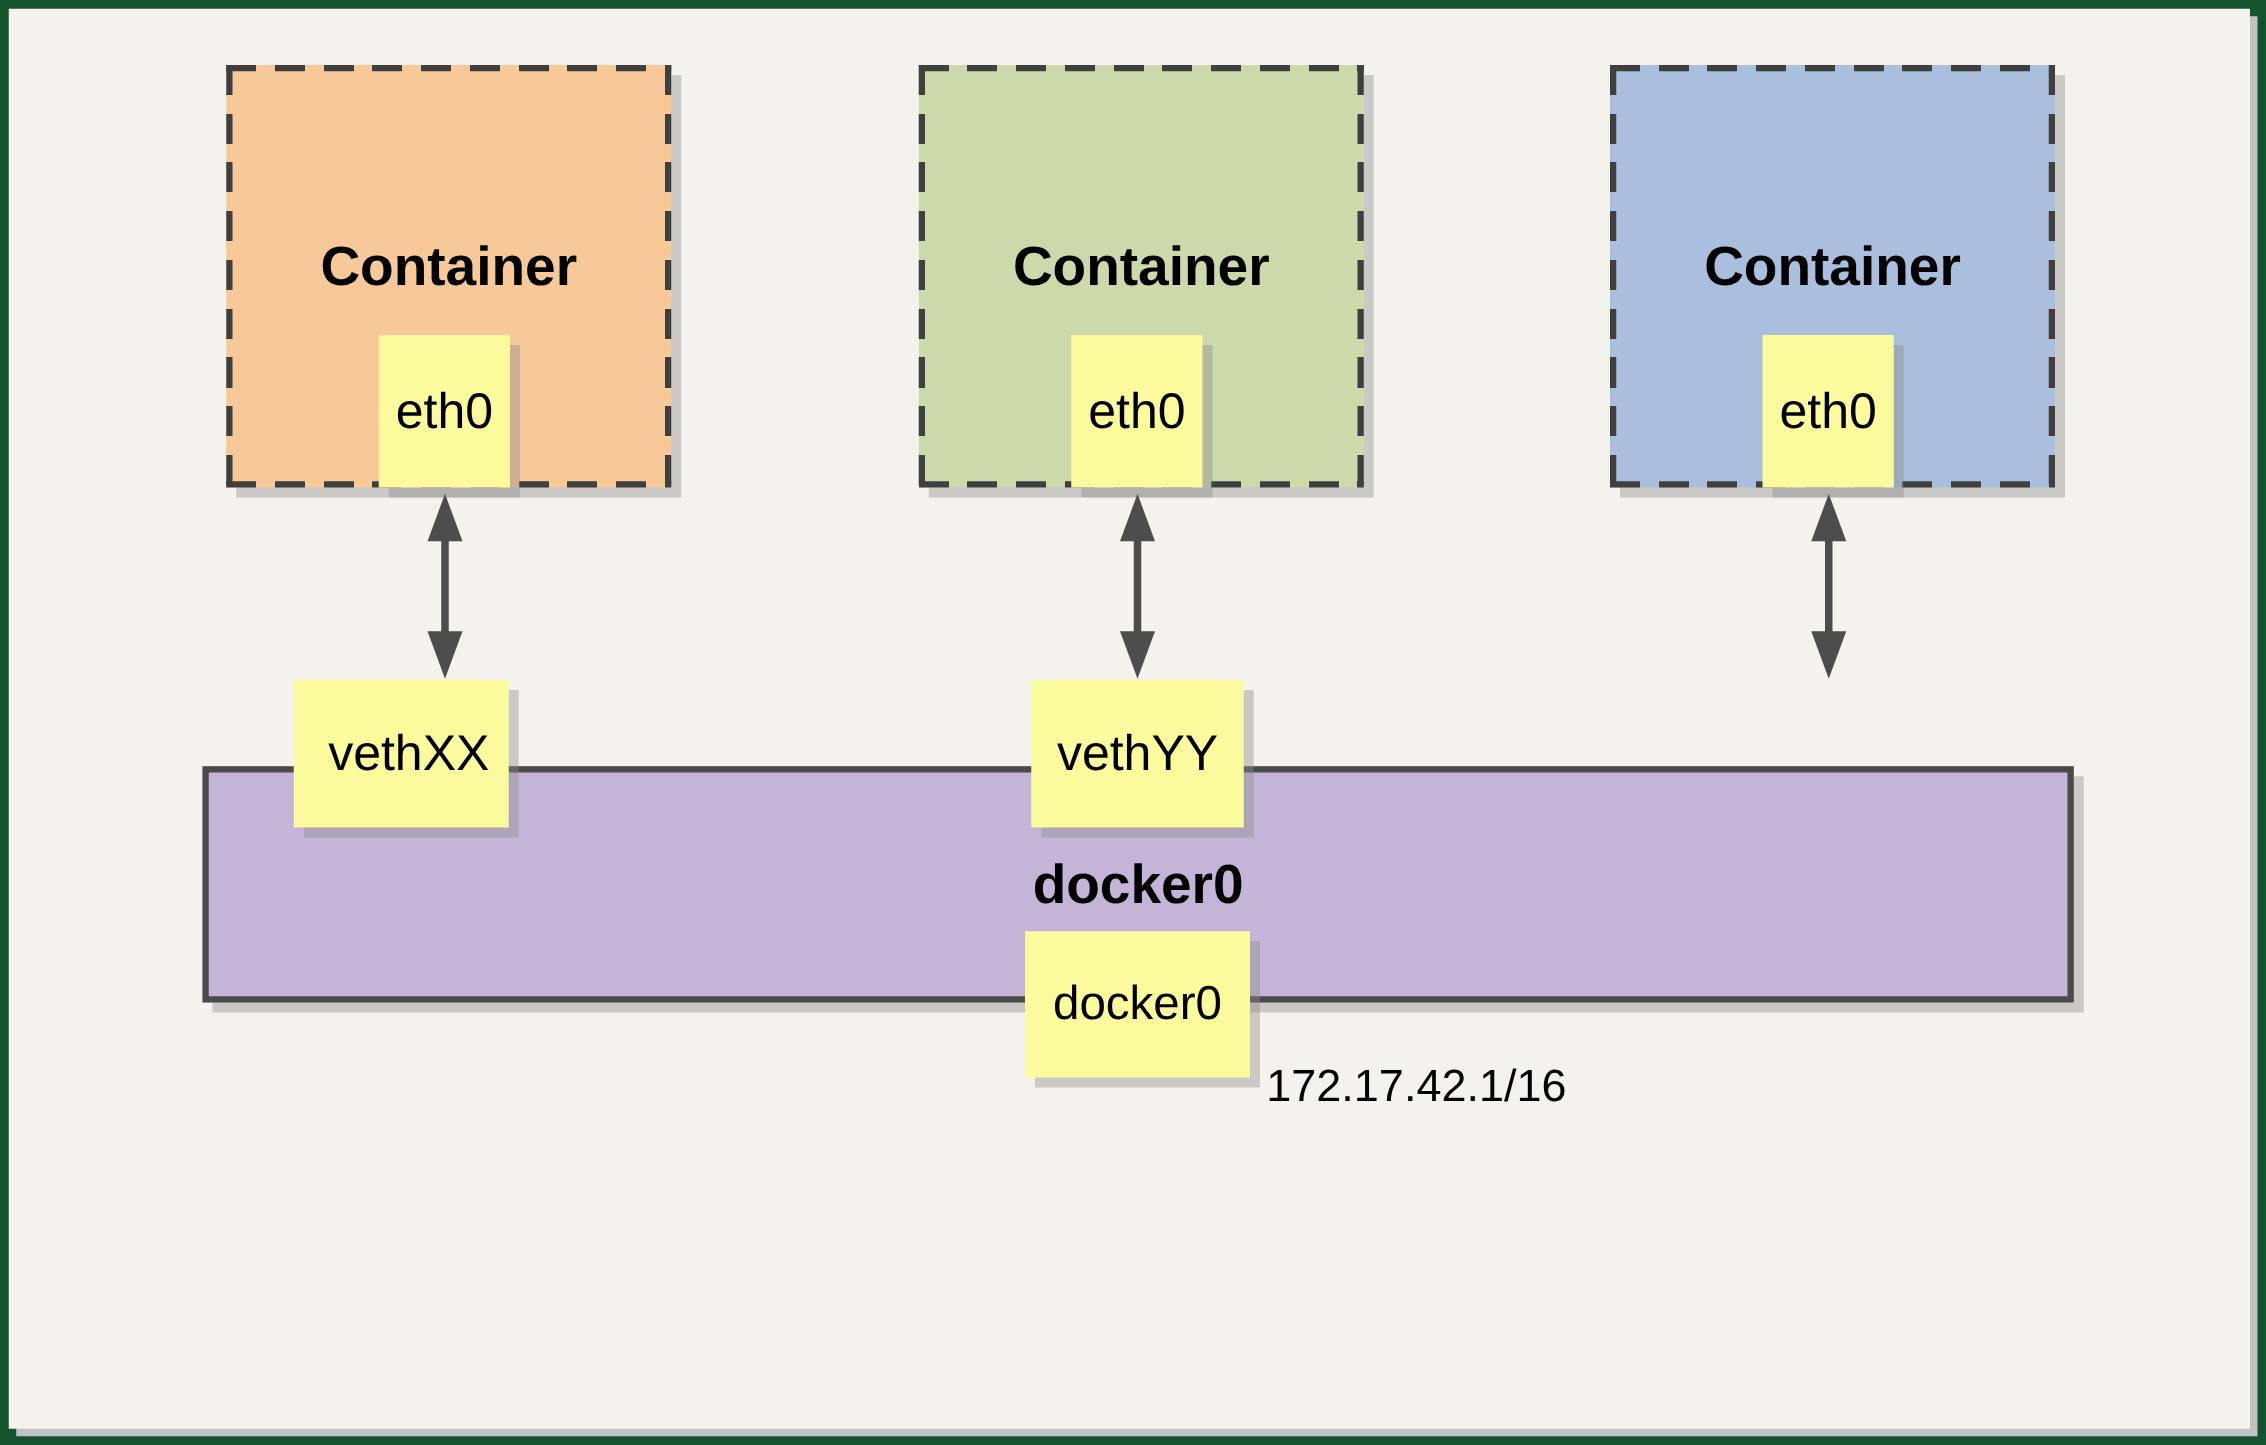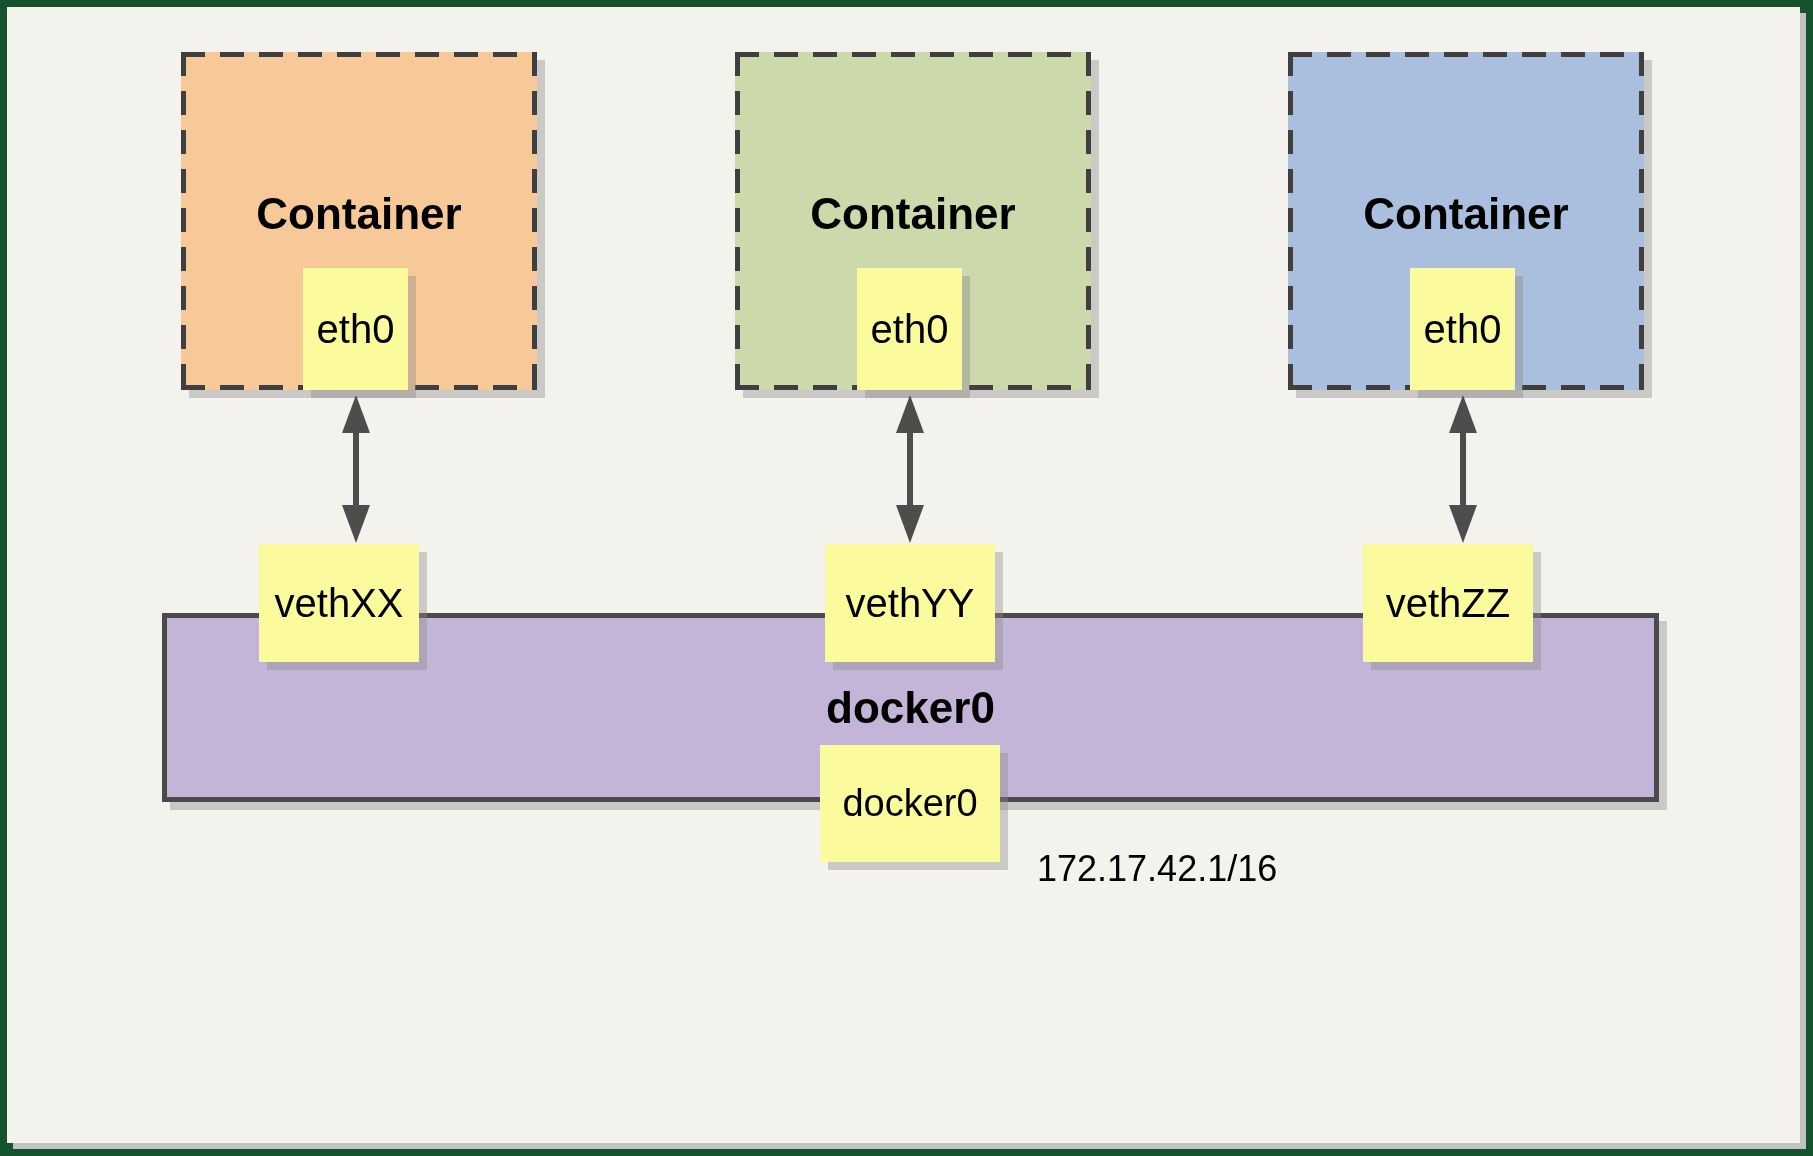--- a/index.html
+++ b/index.html
@@ -43,21 +43,21 @@
   
   .note{
     position:absolute;
     background:#FBFB9E;
     box-shadow:8px 8px 0 0 rgba(140,140,140,0.40);
     display:flex;align-items:center;justify-content:center;
     font-size:40px;
   }
   .eth-note{left:122px;top:216px;width:105px;height:122px;}
   .veth-note{top:537px;height:118px;}
-  .vx{left:252px;width:160px;}
+  .vx{left:228px;width:160px;padding-left:12px;}
   .vy{left:818px;width:170px;}
   .vz{left:1356px;width:170px;}
   .docker-note{left:813px;top:738px;width:180px;height:117px;font-size:38px;}
   
   .arrow{position:absolute;top:386px;width:30px;height:152px;}
   .a1{left:334px;}
   .a2{left:888px;}
   .a3{left:1441px;}
   
   .bridge-bar{
@@ -68,21 +68,21 @@
     box-sizing:border-box;
     box-shadow:8px 8px 0 0 rgba(140,140,140,0.40);
     display:flex;align-items:center;justify-content:center;
   }
   .bridge-title{
     font-size:44px;font-weight:bold;line-height:44px;
   }
   
   .ip-label{
     position:absolute;left:1006px;top:840px;
-    font-size:36px;line-height:44px;margin-left:24px;
+    font-size:36px;line-height:44px;
   }
   .host-label{
     position:absolute;left:460px;top:952px;width:810px;height:100px;
     text-align:center;
     font-size:86px;line-height:100px;
   }
 </style>
 </head>
 <body>
 
@@ -119,21 +119,20 @@
       <polygon points="15,2 29,40 1,40" fill="#4D4D4D"></polygon>
       <polygon points="15,150 29,112 1,112" fill="#4D4D4D"></polygon>
     </svg>
 
     <div class="bridge-bar">
       <div class="bridge-title">docker0</div>
     </div>
 
     <div class="note veth-note vx">vethXX</div>
     <div class="note veth-note vy">vethYY</div>
-    <div class="note veth-note vz">vethZZ</div>
 
     <div class="note docker-note">docker0</div>
 
     <div class="ip-label">172.17.42.1/16</div>
 
 
   </div>
 </div>
 
 </body></html>

